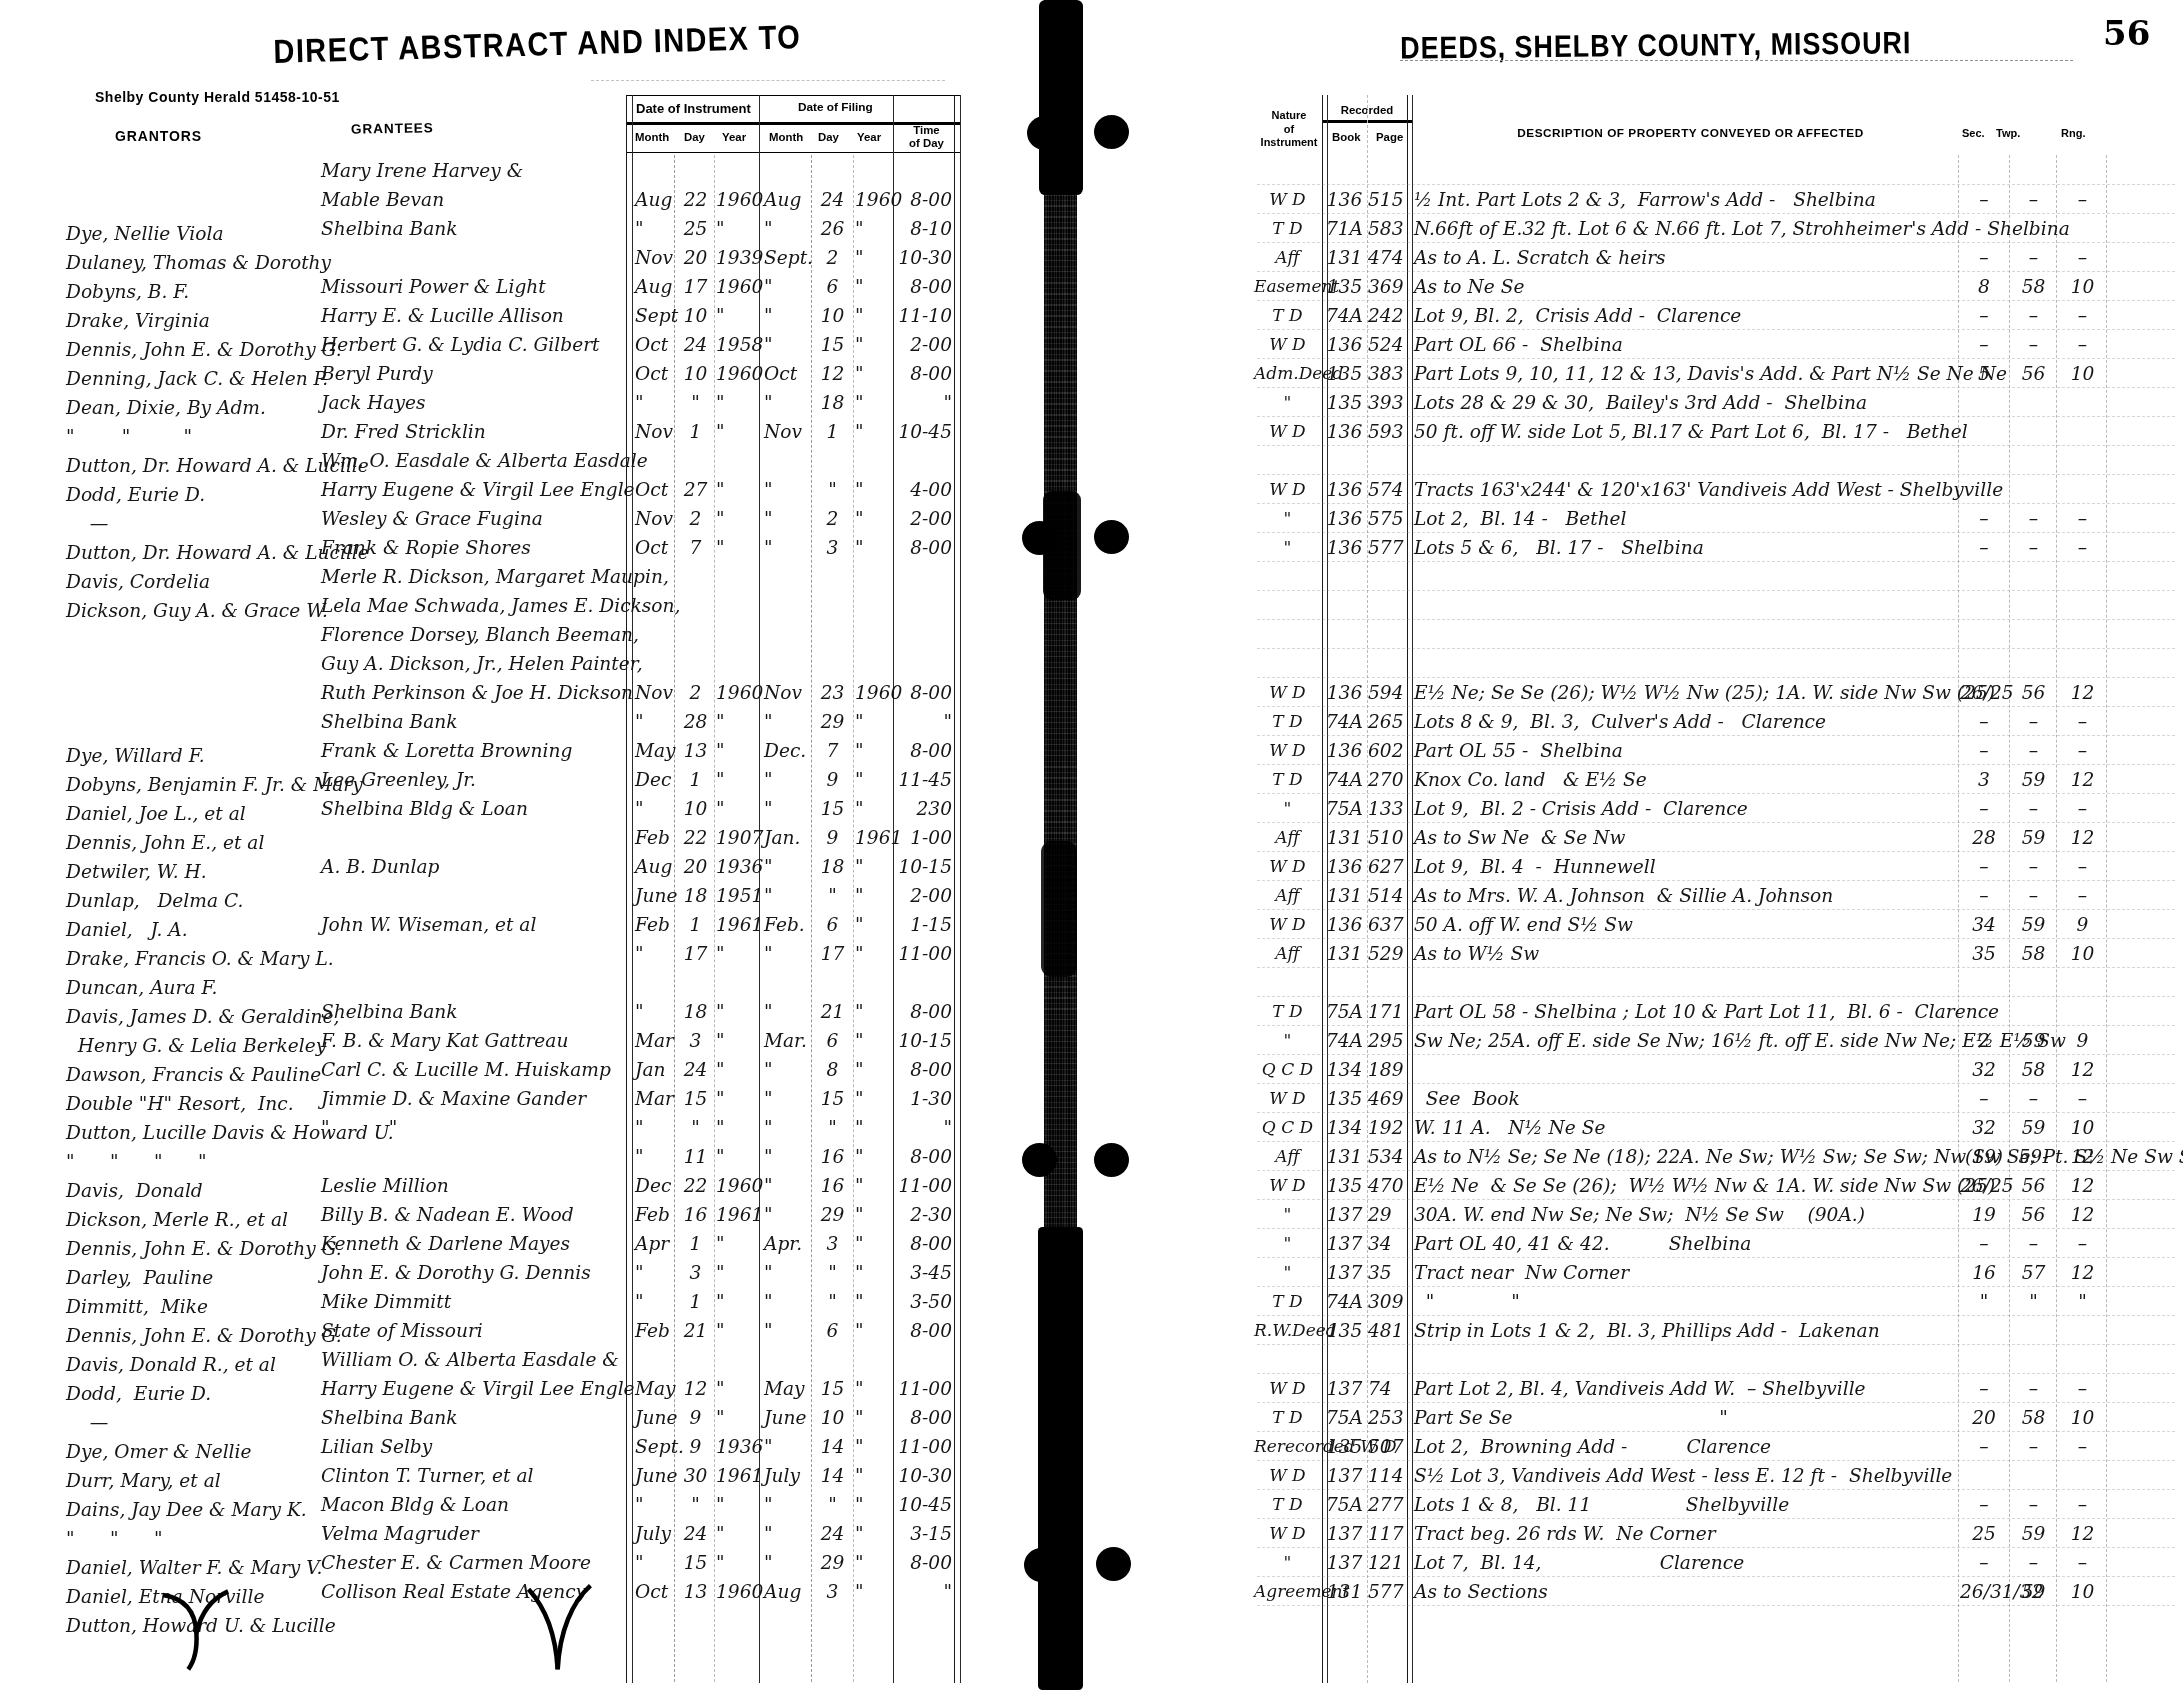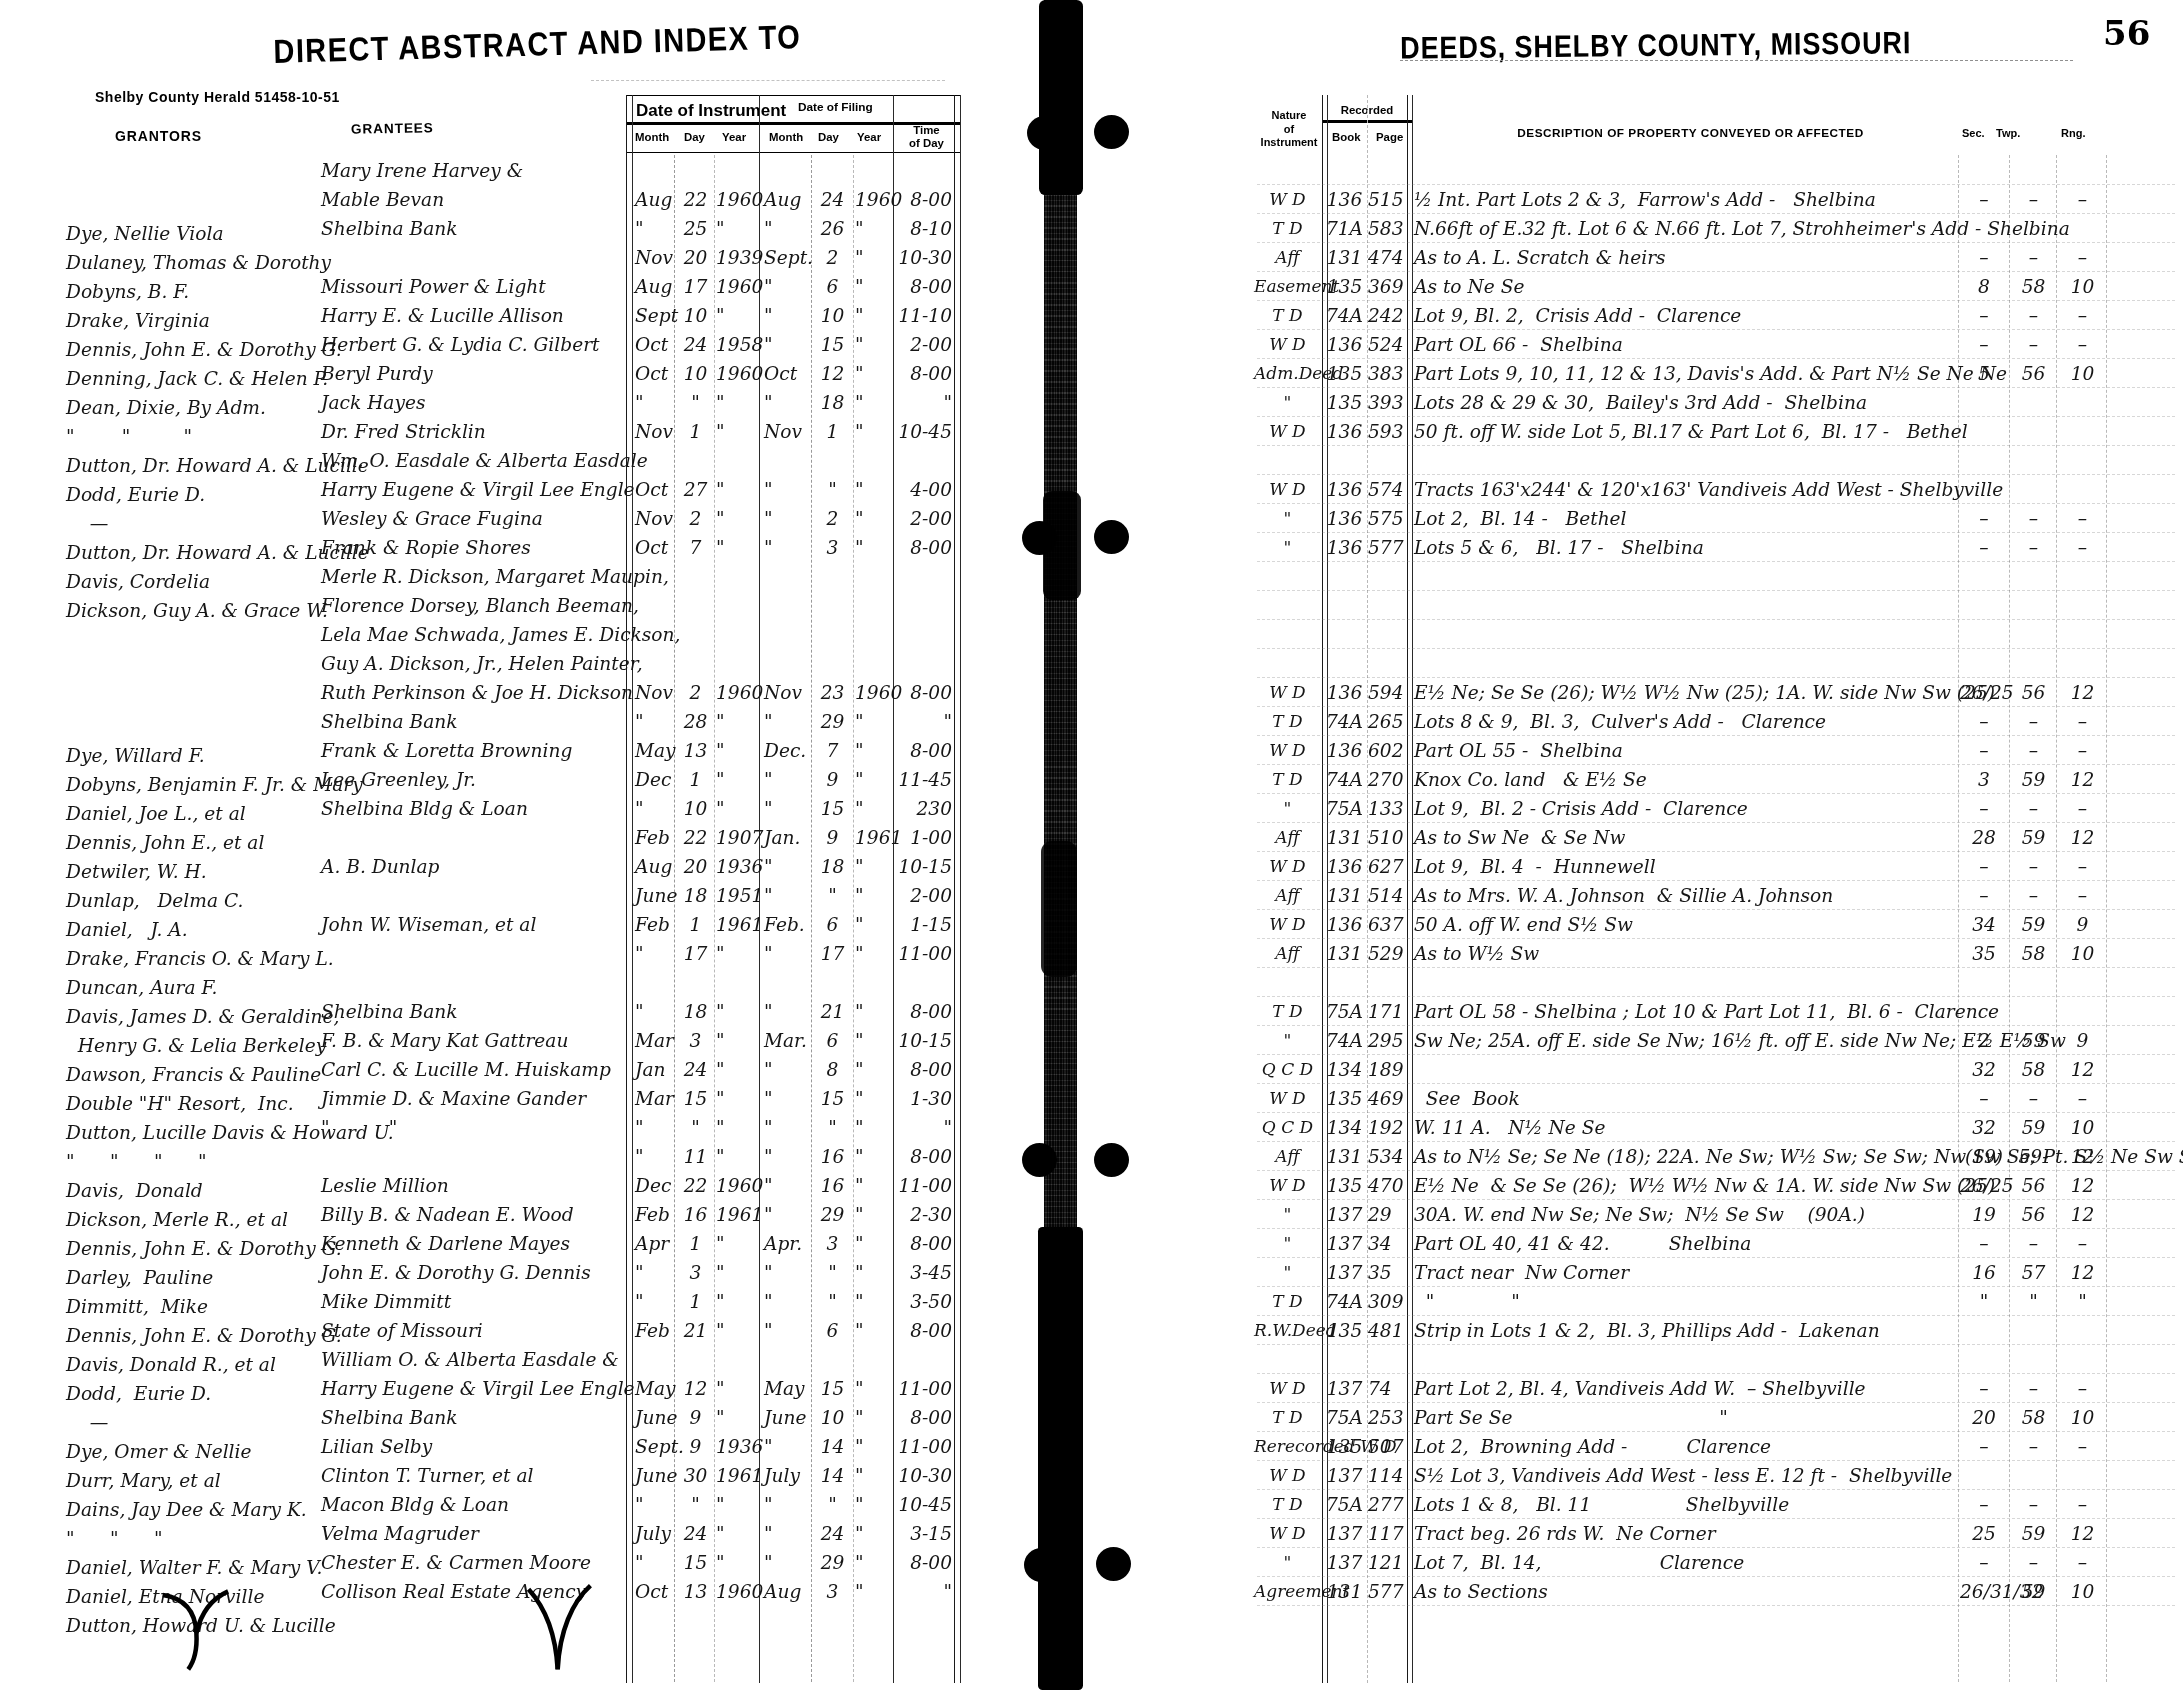--- a/index.html
+++ b/index.html
@@ -14,21 +14,21 @@
   
   #left-title{left:273px;top:33px;font-size:29px;font-weight:700;letter-spacing:1.4px;transform:rotate(-1.6deg) scaleY(1.15);transform-origin:left top;white-space:nowrap;}
   #right-title{left:1400px;top:31px;font-size:27px;font-weight:700;letter-spacing:0.9px;transform:rotate(-0.6deg) scaleY(1.15);transform-origin:left top;white-space:nowrap;}
   #page-number{left:2103px;top:12.7px;font-size:34px;font-weight:700;font-family:"DejaVu Serif",serif;}
   #imprint{left:95px;top:89px;font-size:14px;font-weight:700;letter-spacing:0.5px;}
   #grantors-h{left:115px;top:128px;font-size:14px;font-weight:700;letter-spacing:0.9px;}
   #grantees-h{left:351px;top:121px;font-size:13.6px;font-weight:700;letter-spacing:0.9px;transform:rotate(-1deg);}
   
   #date-box{left:626px;top:95px;width:333px;height:56px;border:1.4px solid #000;}
   #date-box .thick{position:absolute;left:-1.4px;top:25.5px;width:334px;height:3.6px;background:#000;}
-  #doi-h{left:636px;top:101px;font-size:17px;font-weight:700;}
+  #doi-h{left:636px;top:101px;font-size:13px;font-weight:700;}
   #dof-h{left:798px;top:100px;font-size:11.8px;font-weight:700;}
   .subh{font-size:11.4px;font-weight:700;}
   
   #nature-h{left:1255px;top:109px;width:68px;text-align:center;font-size:11px;font-weight:700;line-height:13.6px;}
   #recorded-h{left:1326px;top:104px;width:82px;text-align:center;font-size:11.4px;font-weight:700;}
   #rec-thick{left:1323px;top:120px;width:89px;height:3.2px;background:#000;}
   #desc-h{left:1427px;top:126px;width:527px;text-align:center;font-size:11.8px;font-weight:700;letter-spacing:0.5px;}
   #sec-h{left:1962px;top:127px;font-size:11px;font-weight:700;}
   #twp-h{left:1996px;top:127px;font-size:11px;font-weight:700;}
   #rng-h{left:2061px;top:127px;font-size:11px;font-weight:700;}
@@ -393,39 +393,39 @@
     <span class="cell hand c-nat"></span>
     <span class="cell hand c-bk"></span>
     <span class="cell hand c-pg"></span>
     <span class="cell hand c-desc"></span>
     <span class="cell hand c-sec"></span>
     <span class="cell hand c-twp"></span>
     <span class="cell hand c-rng"></span>
   </div>
     <div class="row">
     <span class="cell hand c-g"></span>
-    <span class="cell hand c-e">Florence Dorsey, Blanch Beeman,</span>
+    <span class="cell hand c-e">Lela Mae Schwada, James E. Dickson,</span>
     <span class="cell hand c-im"></span>
     <span class="cell hand c-iday"></span>
     <span class="cell hand c-iyr"></span>
     <span class="cell hand c-fm"></span>
     <span class="cell hand c-fday"></span>
     <span class="cell hand c-fyr"></span>
     <span class="cell hand c-tod"></span>
     <span class="cell hand c-nat"></span>
     <span class="cell hand c-bk"></span>
     <span class="cell hand c-pg"></span>
     <span class="cell hand c-desc"></span>
     <span class="cell hand c-sec"></span>
     <span class="cell hand c-twp"></span>
     <span class="cell hand c-rng"></span>
   </div>
     <div class="row">
     <span class="cell hand c-g"></span>
-    <span class="cell hand c-e">Lela Mae Schwada, James E. Dickson,</span>
+    <span class="cell hand c-e">Florence Dorsey, Blanch Beeman,</span>
     <span class="cell hand c-im"></span>
     <span class="cell hand c-iday"></span>
     <span class="cell hand c-iyr"></span>
     <span class="cell hand c-fm"></span>
     <span class="cell hand c-fday"></span>
     <span class="cell hand c-fyr"></span>
     <span class="cell hand c-tod"></span>
     <span class="cell hand c-nat"></span>
     <span class="cell hand c-bk"></span>
     <span class="cell hand c-pg"></span>

